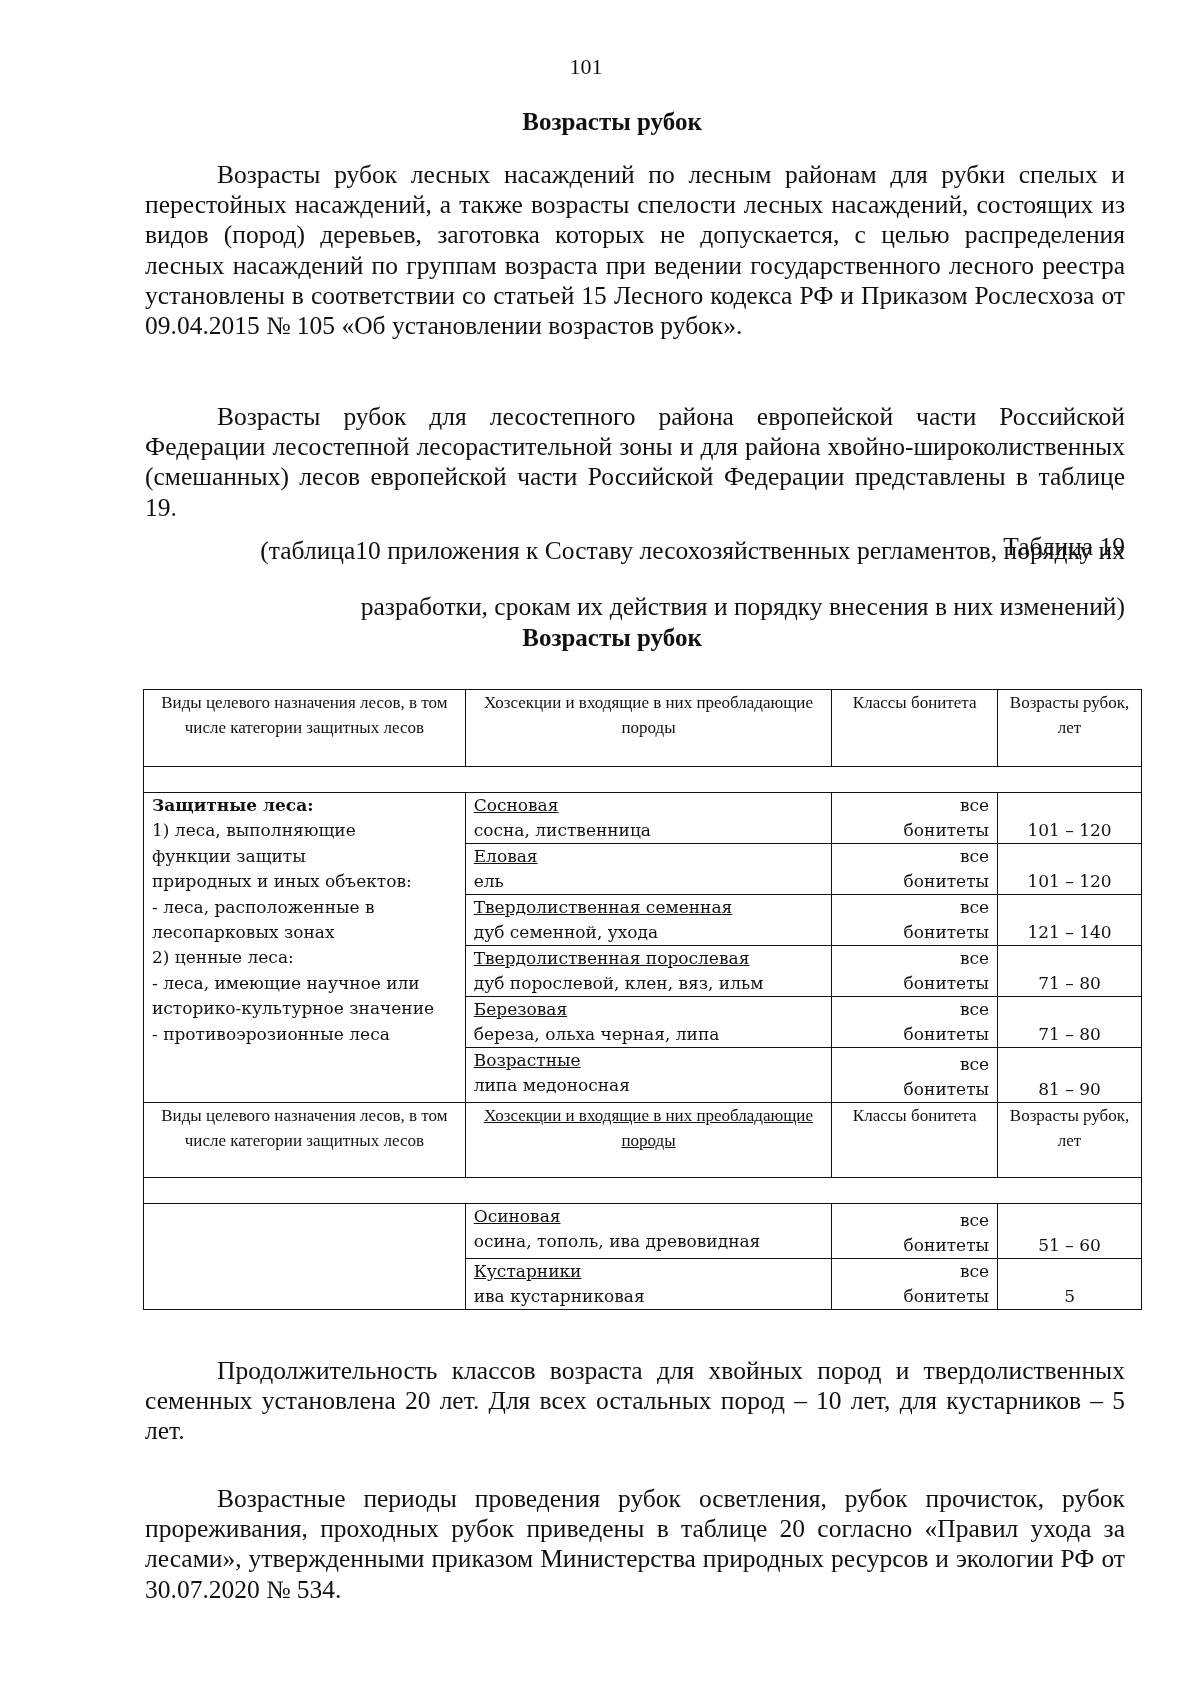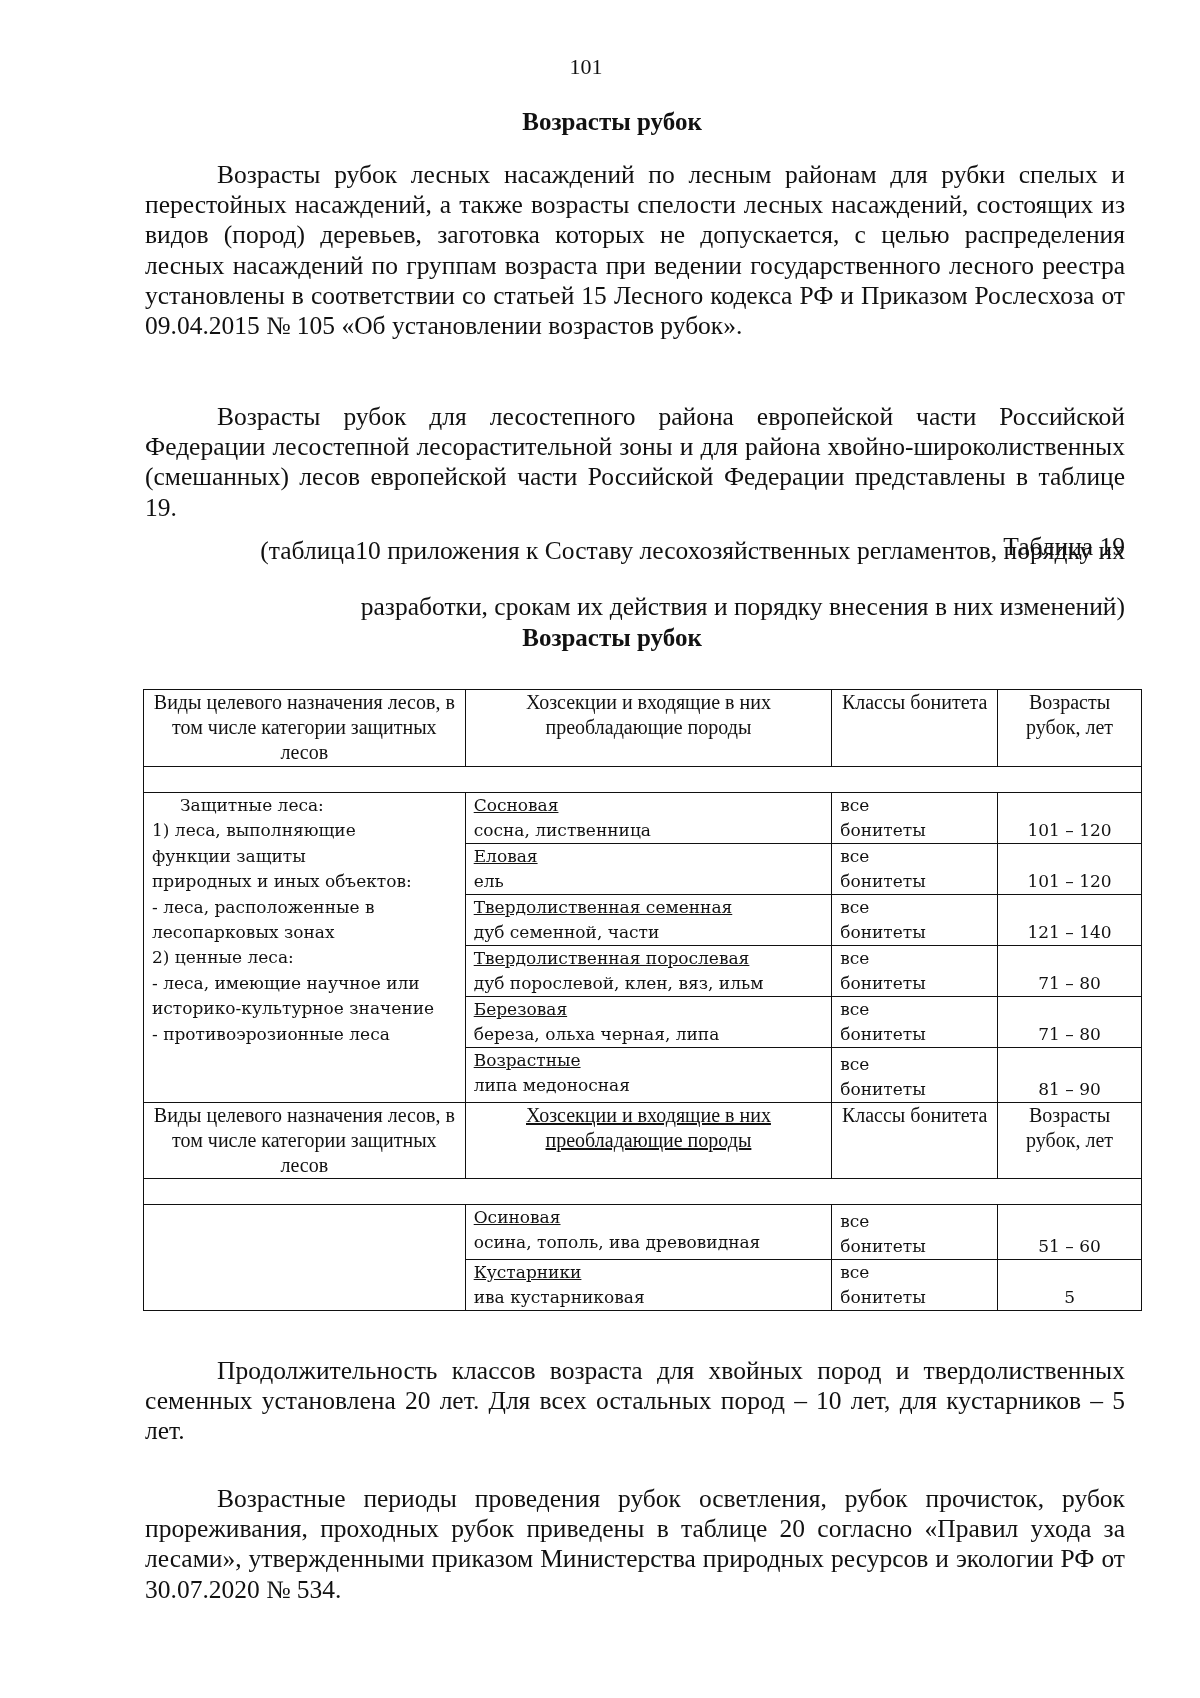--- a/index.html
+++ b/index.html
@@ -4,26 +4,26 @@
 <style>
   html, body { margin: 0; padding: 0; background: #ffffff; }
   body { width: 1200px; height: 1698px; position: relative; color: #111; font-family: "Liberation Serif", "DejaVu Serif", serif; }
   .page { position: absolute; left: 0; top: 0; width: 1200px; height: 1698px; }
   .pagenum { position: absolute; top: 54px; left: 0; width: 1172px; text-align: center; font-size: 22px; }
   .title { position: absolute; left: 12px; width: 1200px; text-align: center; font-weight: bold; font-size: 25px; }
   .para { position: absolute; left: 145px; width: 980px; font-size: 25.5px; line-height: 30.2px; text-align: justify; text-indent: 72px; margin: 0; }
   .right { position: absolute; left: 145px; width: 980px; text-align: right; font-size: 25.5px; line-height: 30px; }
   table.main { position: absolute; left: 143px; top: 689px; width: 999px; border-collapse: collapse; font-family: "DejaVu Serif", serif; font-size: 17px; line-height: 25px; }
   table.main td { border: 1.5px solid #111; vertical-align: top; padding: 0 8px; }
-  .hdr td { text-align: center; vertical-align: middle; font-family: "Liberation Serif", serif; font-size: 20px; line-height: 25px; padding: 0 6px; }
+  .hdr td { text-align: center; vertical-align: middle; font-family: "Liberation Serif", serif; font-size: 17px; line-height: 25px; padding: 0 6px; }
   .empty td { height: 25px; }
   .u { text-decoration: underline; }
-  .c { text-align: left; }
+  .c { text-align: right; }
   .num { text-align: center; vertical-align: bottom !important; }
-  .bold { font-weight: normal; margin-left: 28px; }
+  .bold { font-weight: bold; }
   .cat { font-size: 17px; line-height: 25.4px; }
 </style>
 </head>
 <body>
 
 <div class="page">
 
   <div class="pagenum">101</div>
 
   <div class="title" style="top:108px;">Возрасты рубок</div>
@@ -85,21 +85,21 @@
           </td>
       <td class="c">
             <div>все</div>
             <div>бонитеты</div>
           </td>
       <td class="num">101 – 120</td>
     </tr>
     <tr>
       <td>
             <div class="u">Твердолиственная  семенная</div>
-            <div>дуб семенной, части</div>
+            <div>дуб семенной, ухода</div>
           </td>
       <td class="c">
             <div>все</div>
             <div>бонитеты</div>
           </td>
       <td class="num">121 – 140</td>
     </tr>
     <tr>
       <td>
             <div class="u">Твердолиственная порослевая</div>

